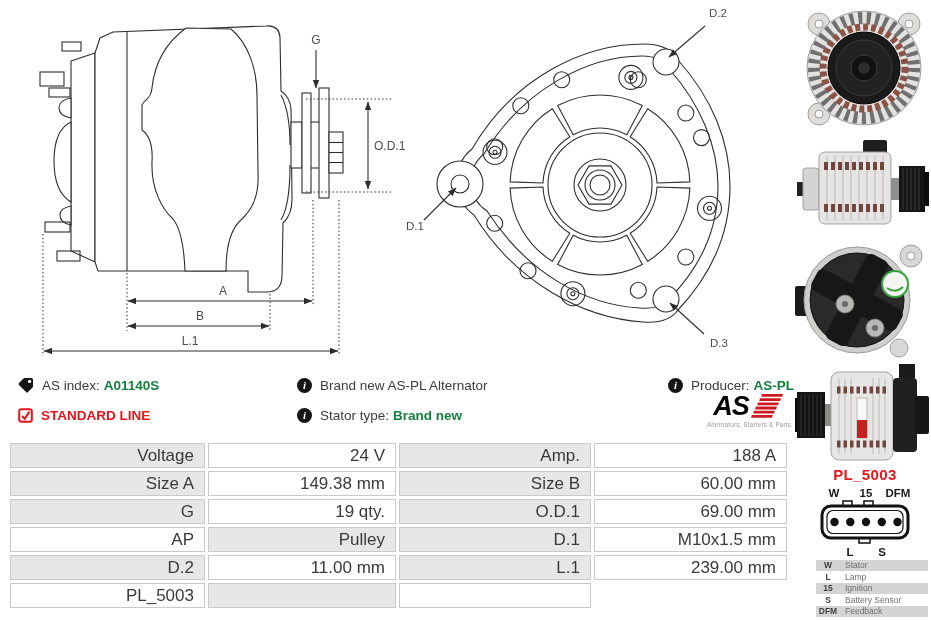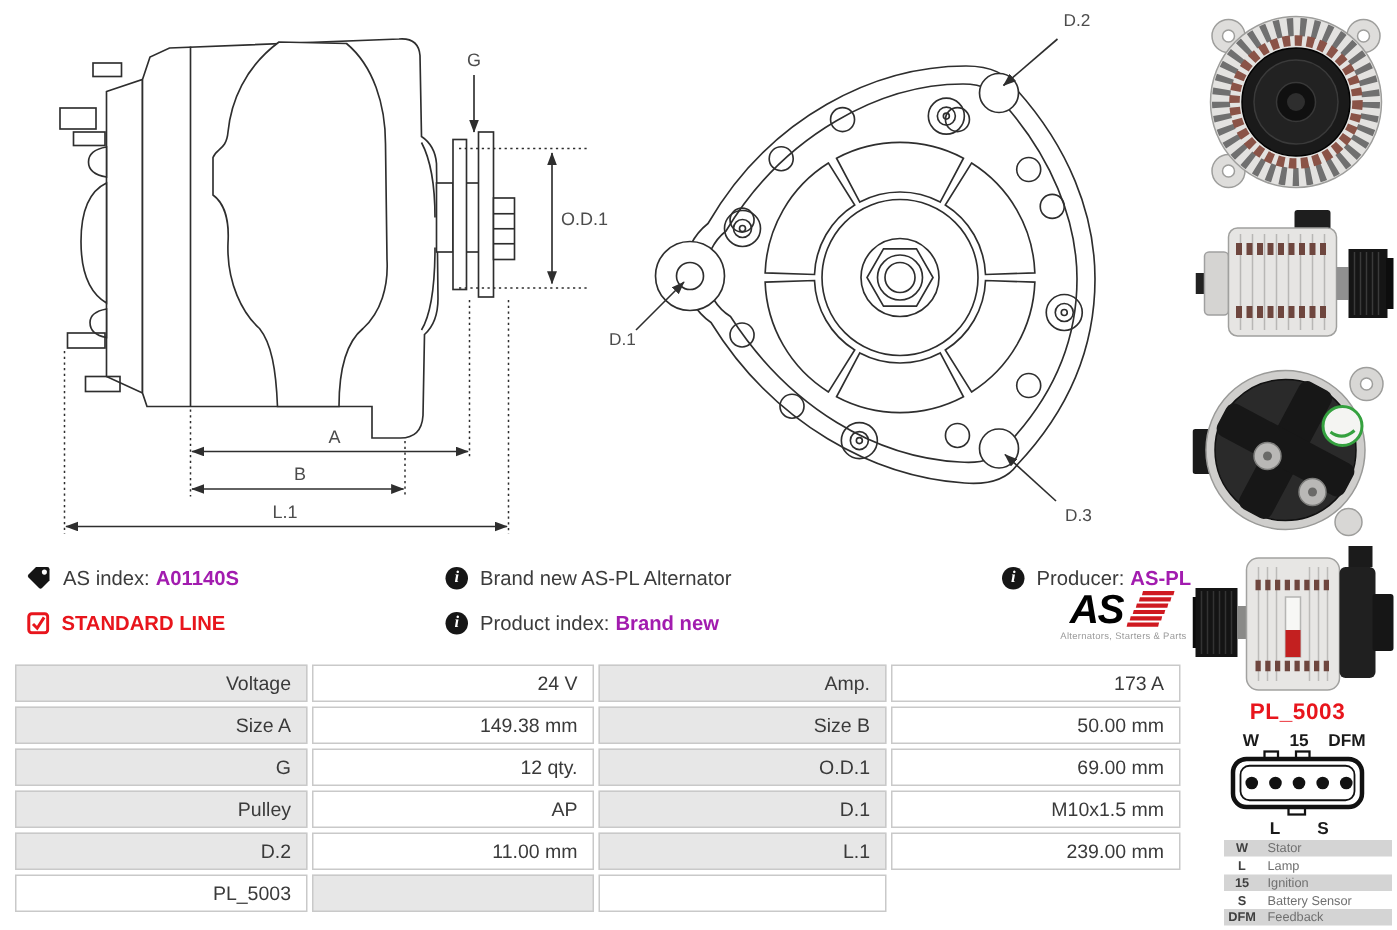--- a/index.html
+++ b/index.html
@@ -11,37 +11,37 @@
   .ln   { stroke:#2e2e2e; stroke-width:1.1; fill:none; }
   .fw   { stroke:#2e2e2e; stroke-width:1.1; fill:#ffffff; }
   .dot  { stroke:#2e2e2e; stroke-width:1; fill:none; stroke-dasharray:1.5 2.3; }
   .dim  { stroke:#2e2e2e; stroke-width:1.1; fill:none; }
   .dlab { font-size:12px; fill:#4c4c4c; }
   .dlab2{ font-size:11.5px; fill:#4c4c4c; }
 
   
   .meta-item { position:absolute; display:flex; align-items:center; gap:8px;
                font-size:13.5px; color:#3c3c3c; height:18px; white-space:nowrap; }
-  .meta-item b { color:#a21caf; margin-left:4px;text-align:right; }
+  .meta-item b { color:#15803d; margin-left:4px;text-align:right; }
   .info-icon { width:15px; height:15px; border-radius:50%; background:#161616; color:#fff;
                font-family:"Liberation Serif", serif; font-weight:bold; font-style:italic;
                font-size:11px; line-height:15px; text-align:center; flex:0 0 15px; }
   .standard { color:#e8151c; font-weight:bold; }
 
   .as-logo { position:absolute; left:701px; top:394px; width:96px; text-align:center; }
   .as-logo-row { display:flex; align-items:flex-start; justify-content:center; height:26px; }
   .as-logo-as { font-size:27px; line-height:24px; font-weight:bold; font-style:italic;
                 color:#000000; letter-spacing:-1px; }
   .as-logo-tagline { font-size:6.3px; color:#9b9b9b; margin-top:1px; letter-spacing:.2px; }
 
   
   .spec { position:absolute; left:10px; top:443px;
           display:grid; grid-template-columns:195px 188px 192px 193px;
           grid-auto-rows:25px; gap:3px; }
-  .cell { border:1px solid #c9c9c9; background:#fff; font-size:13px; color:#3a3a3a;
+  .cell { border:1px solid #c9c9c9; background:#fff; font-size:17px; color:#3a3a3a;
           display:flex; align-items:center; justify-content:flex-end; padding-right:10px; }
   .lab  { background:#e7e7e7; }
 
   
   .photo { position:absolute; }
   .plug-name { position:absolute; left:800px; top:466px; width:130px; text-align:center;
                color:#e8151c; font-weight:bold; font-size:15px; letter-spacing:.4px; }
   .connector-svg { position:absolute; left:806px; top:486px; }
   .pinlab { font-size:11.5px; font-weight:bold; fill:#1a1a1a; }
   .legend { position:absolute; left:816px; top:560px; width:112px; font-size:8.5px; color:#6f6f6f; }
@@ -300,21 +300,21 @@
     <span class="standard">STANDARD LINE</span>
   </div>
 
   <div class="meta-item" style="left:297px; top:376px;">
     <span class="info-icon">i</span>
     <span>Brand new AS-PL Alternator</span>
   </div>
 
   <div class="meta-item" style="left:297px; top:406px;">
     <span class="info-icon">i</span>
-    <span><span>Product index:</span><b>Brand new</b></span>
+    <span><span>Stator type:</span><b>Brand new</b></span>
   </div>
 
   <div class="meta-item" style="left:668px; top:376px;">
     <span class="info-icon">i</span>
     <span><span>Producer:</span><b>AS-PL</b></span>
   </div>
 
   <div class="as-logo">
     <div class="as-logo-row">
       <span class="as-logo-as">AS</span>
@@ -329,34 +329,34 @@
         </g>
       </svg>
     </div>
     <div class="as-logo-tagline">Alternators, Starters &amp; Parts</div>
   </div>
 
   <div class="spec">
     <div class="cell lab">Voltage</div>
     <div class="cell val">24 V</div>
     <div class="cell lab">Amp.</div>
-    <div class="cell val">173 A</div>
+    <div class="cell val">188 A</div>
 
     <div class="cell lab">Size A</div>
     <div class="cell val">149.38 mm</div>
     <div class="cell lab">Size B</div>
-    <div class="cell val">50.00 mm</div>
+    <div class="cell val">60.00 mm</div>
 
     <div class="cell lab">G</div>
-    <div class="cell val">12 qty.</div>
+    <div class="cell val">19 qty.</div>
     <div class="cell lab">O.D.1</div>
     <div class="cell val">69.00 mm</div>
 
+    <div class="cell val">AP</div>
     <div class="cell lab">Pulley</div>
-    <div class="cell val">AP</div>
     <div class="cell lab">D.1</div>
     <div class="cell val">M10x1.5 mm</div>
 
     <div class="cell lab">D.2</div>
     <div class="cell val">11.00 mm</div>
     <div class="cell lab">L.1</div>
     <div class="cell val">239.00 mm</div>
 
     <div class="cell val">PL_5003</div>
     <div class="cell lab"></div>

